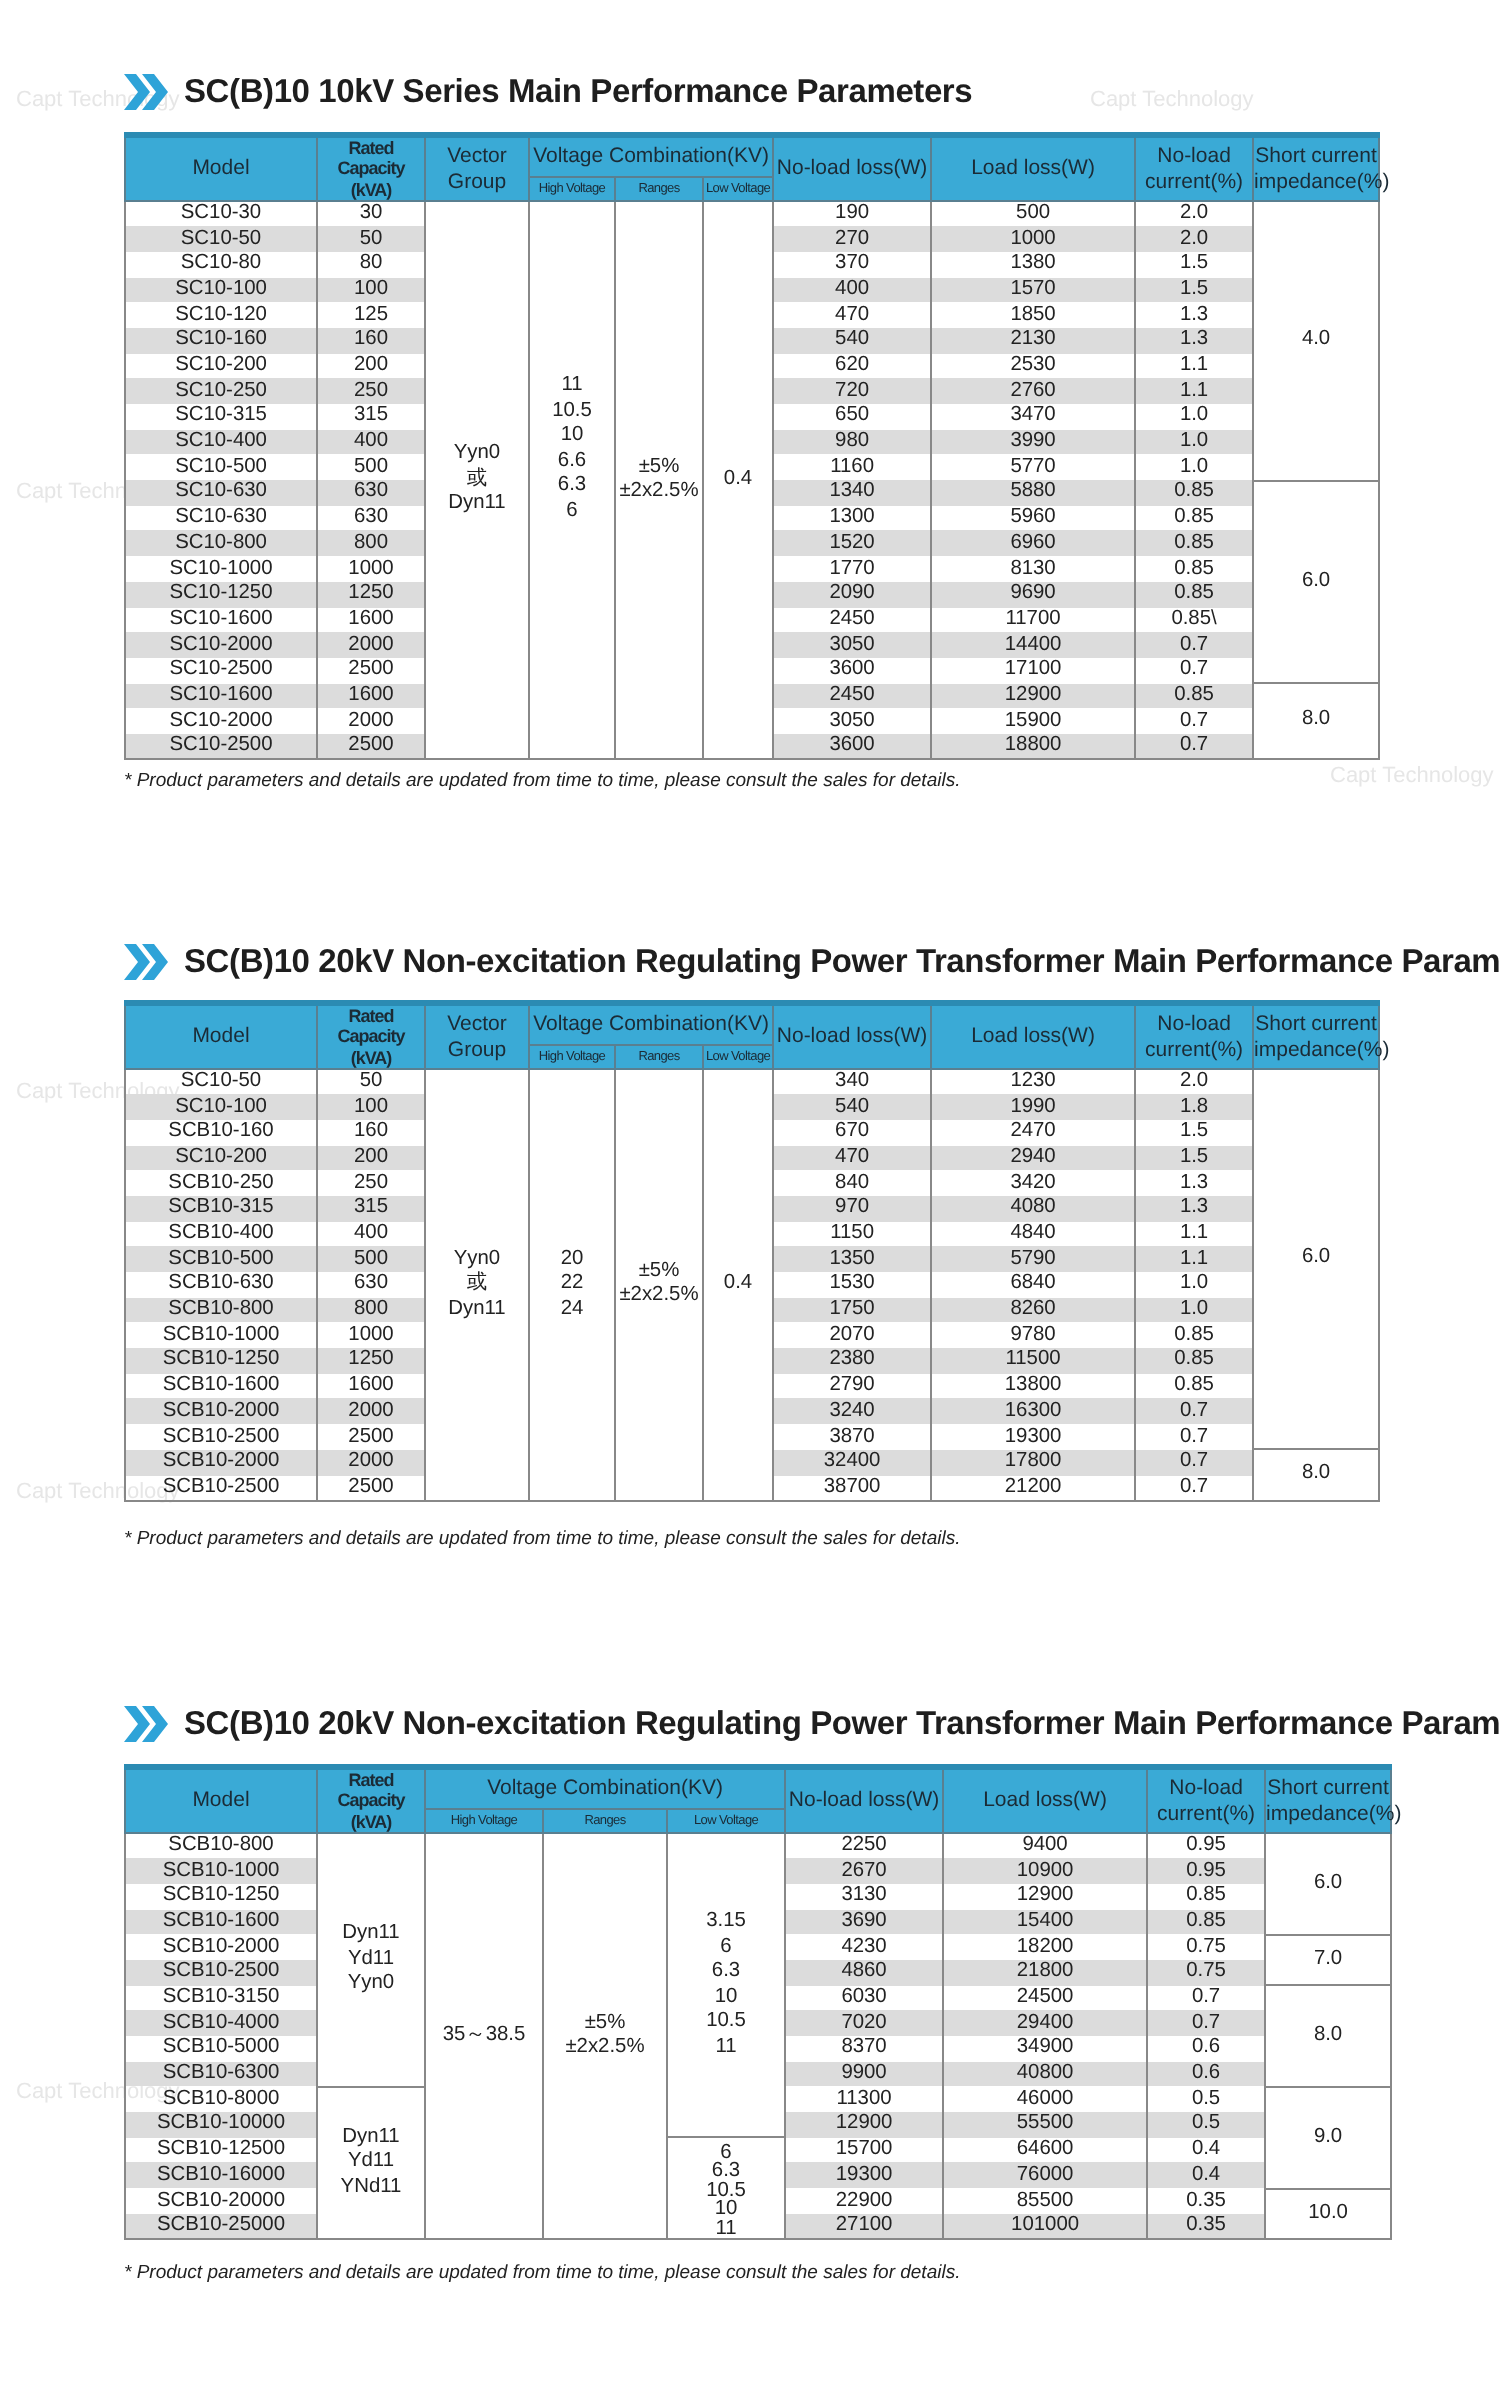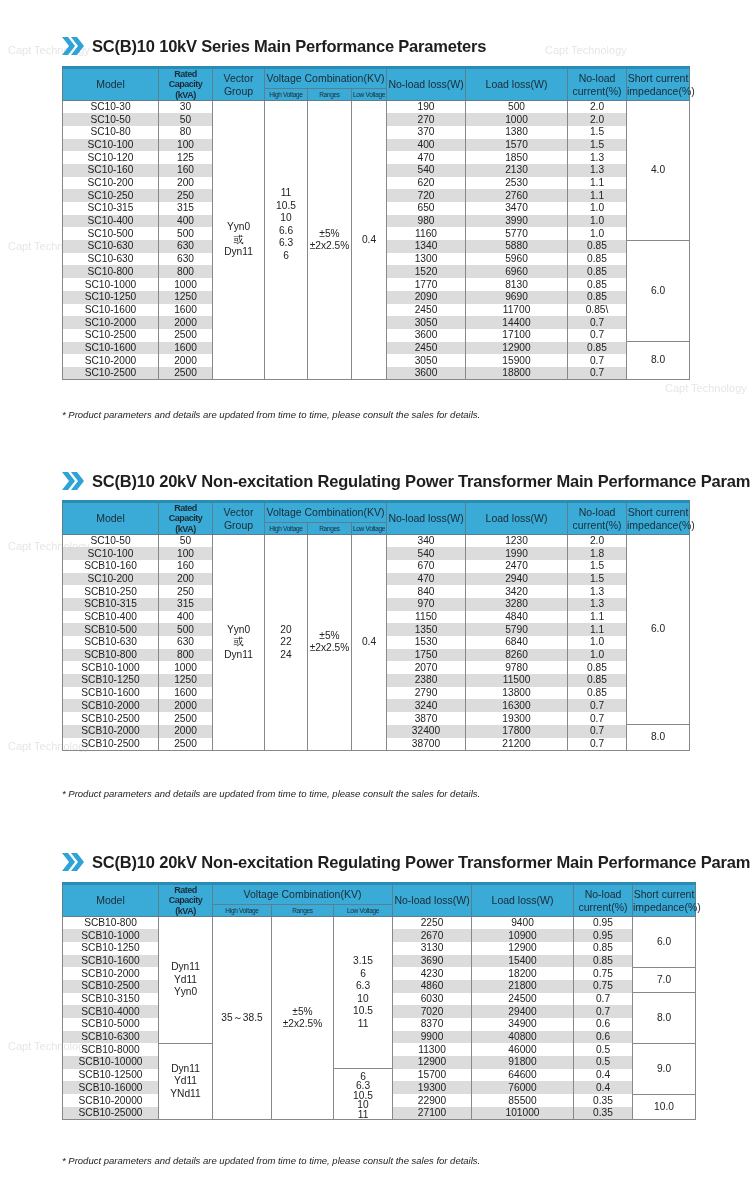--- a/index.html
+++ b/index.html
@@ -23,21 +23,21 @@
   table.spec th.small { font-size: 9px; letter-spacing: -0.5px; font-weight: bold; }
   table.spec thead tr:first-child th { border-top: 3px solid #2b8bb3; }
   table.spec td {
     text-align: center; height: 12.7px; line-height: 12px; padding: 0; white-space: nowrap;
     border-left: 1px solid #888; border-right: 1px solid #888;
   }
   table.spec tbody tr:nth-child(even) td.strip { background: #dcdcdc; }
   table.spec td.merge { background: #fff; vertical-align: middle; line-height: 12.5px; border-bottom: 1px solid #888; border-top: 1px solid #888; }
   table.spec td.merge.tight { line-height: 9.5px; vertical-align: bottom; }
   table.spec tbody tr:last-child td { border-bottom: 1px solid #888; }
-  .note { position: absolute; left: 62px; font-size: 9.5px; font-style: italic; color: #222; margin-top: 24px; }
+  .note { position: absolute; left: 62px; font-size: 9.5px; font-style: italic; color: #222; }
   .watermark { position: absolute; color: #e6e6e6; font-size: 11px; pointer-events: none; }
 </style>
 </head>
 <body>
 
 <div class="watermark" style="left:8px;top:44px;">Capt Technology</div>
 <div class="watermark" style="left:545px;top:44px;">Capt Technology</div>
 <div class="watermark" style="left:8px;top:240px;">Capt Technology</div>
 <div class="watermark" style="left:245px;top:240px;">Capt Technology</div>
 <div class="watermark" style="left:665px;top:382px;">Capt Technology</div>
@@ -328,21 +328,21 @@
           <td class="strip">SCB10-250</td>
           <td class="strip">250</td>
           <td class="strip">840</td>
           <td class="strip">3420</td>
           <td class="strip">1.3</td>
         </tr>
         <tr>
           <td class="strip">SCB10-315</td>
           <td class="strip">315</td>
           <td class="strip">970</td>
-          <td class="strip">3280</td>
+          <td class="strip">4080</td>
           <td class="strip">1.3</td>
         </tr>
         <tr>
           <td class="strip">SCB10-400</td>
           <td class="strip">400</td>
           <td class="strip">1150</td>
           <td class="strip">4840</td>
           <td class="strip">1.1</td>
         </tr>
         <tr>
@@ -529,21 +529,21 @@
           <td class="strip">SCB10-8000</td>
           <td class="merge" rowspan="6">Dyn11<br>Yd11<br>YNd11</td>
           <td class="strip">11300</td>
           <td class="strip">46000</td>
           <td class="strip">0.5</td>
           <td class="merge" rowspan="4">9.0</td>
         </tr>
         <tr>
           <td class="strip">SCB10-10000</td>
           <td class="strip">12900</td>
-          <td class="strip">91800</td>
+          <td class="strip">55500</td>
           <td class="strip">0.5</td>
         </tr>
         <tr>
           <td class="strip">SCB10-12500</td>
           <td class="merge tight" rowspan="4">6<br>6.3<br>10.5<br>10<br>11</td>
           <td class="strip">15700</td>
           <td class="strip">64600</td>
           <td class="strip">0.4</td>
         </tr>
         <tr>

